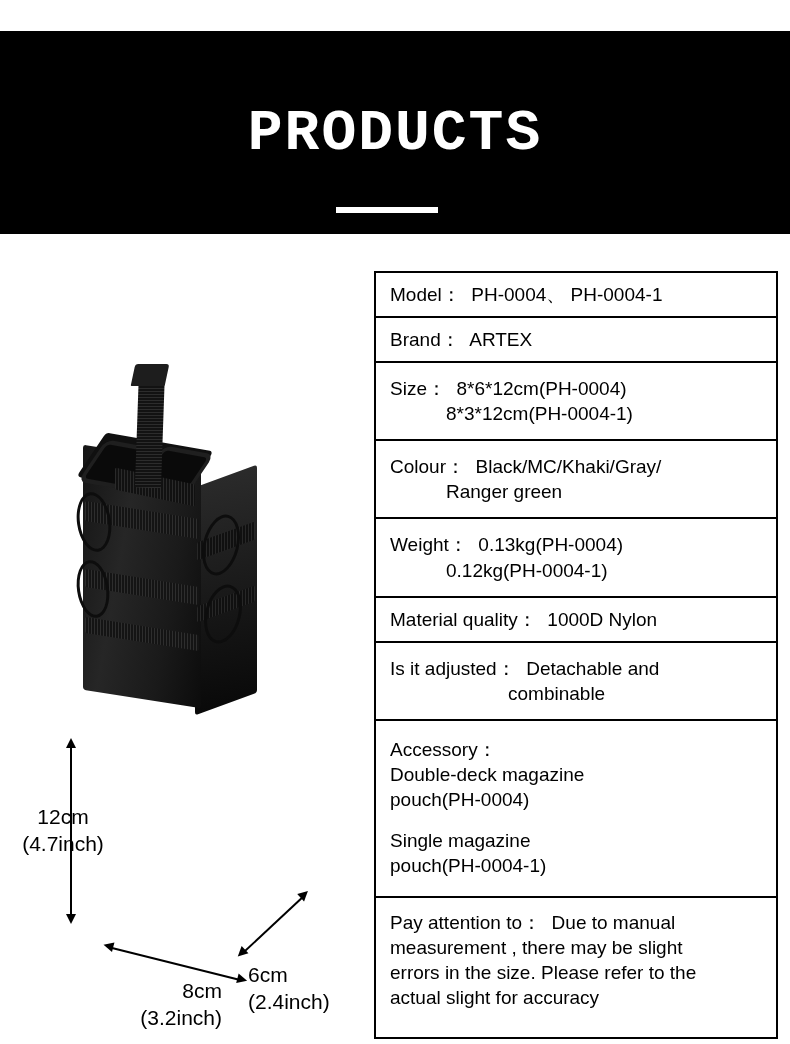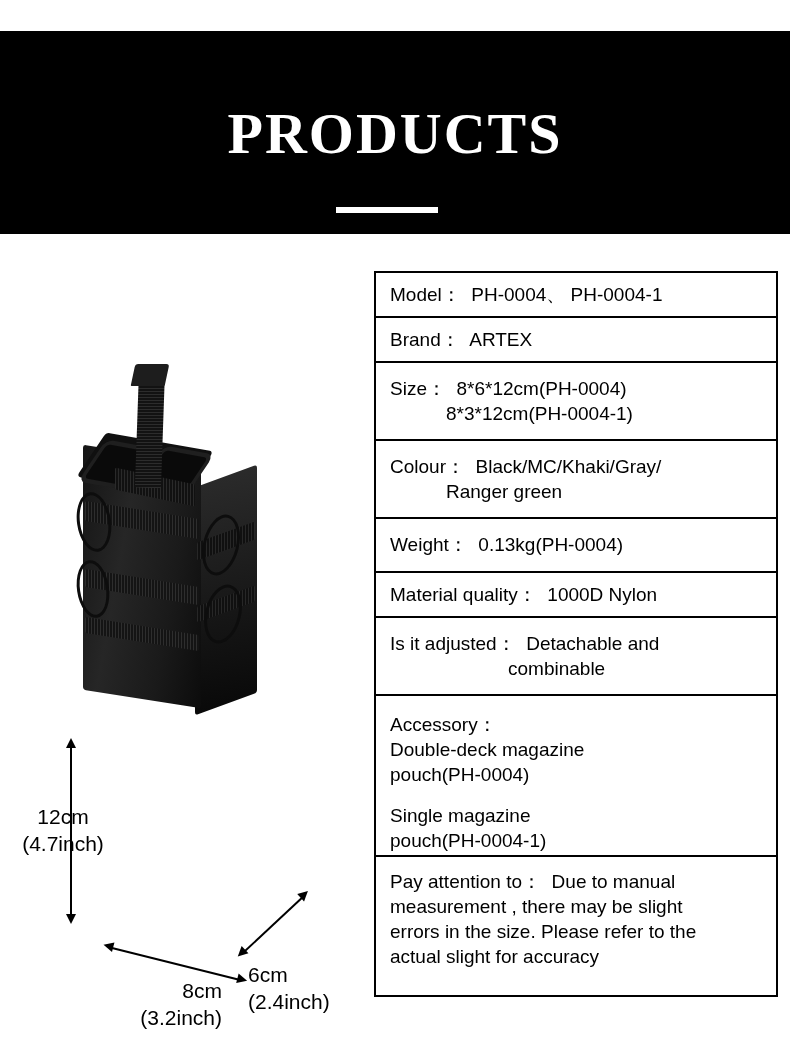--- a/index.html
+++ b/index.html
@@ -30,21 +30,21 @@
     height: 203px;
     background: #000000;
   }
   .banner-title {
     position: absolute;
     left: 0;
     top: 74px;
     width: 790px;
     text-align: center;
     color: #ffffff;
-    font-family: Liberation Serif, serif;
+    font-family: Liberation Mono, monospace;
     font-weight: 700;
     font-size: 58px;
     letter-spacing: 2px;
     line-height: 1;
   }
   .banner-rule {
     position: absolute;
     left: 336px;
     top: 176px;
     width: 102px;
@@ -289,21 +289,21 @@
   .spec-line {
     color: #000000;
     font-size: 19px;
     line-height: 1.32;
     white-space: pre;
   }
   .spec-line.indent { padding-left: 56px; }
   .spec-line.indent-wide { padding-left: 118px; }
   .spec-row.tall { padding-top: 13px; padding-bottom: 13px; }
   .spec-row.note { padding-top: 12px; padding-bottom: 26px; }
-  .spec-row.accessory { padding-top: 16px; padding-bottom: 2px; }
+  .spec-row.accessory { padding-top: 16px; padding-bottom: 18px; }
   .acc-gap { height: 16px; }
 </style>
 </head>
 <body>
 
 <div id="page">
 
   <div class="banner">
     <div class="banner-title">PRODUCTS</div>
     <div class="banner-rule"></div>
@@ -363,20 +363,21 @@
       <div class="spec-line indent">8*3*12cm(PH-0004-1)</div>
     </div>
 
     <div class="spec-row tall">
       <div class="spec-line">Colour：  Black/MC/Khaki/Gray/</div>
       <div class="spec-line indent">Ranger green</div>
     </div>
 
     <div class="spec-row tall">
       <div class="spec-line">Weight：  0.13kg(PH-0004)</div>
+      <div class="spec-line indent">0.12kg(PH-0004-1)</div>
     </div>
 
     <div class="spec-row">
       <div class="spec-line">Material quality：  1000D Nylon</div>
     </div>
 
     <div class="spec-row tall">
       <div class="spec-line">Is it adjusted：  Detachable and</div>
       <div class="spec-line indent-wide">combinable</div>
     </div>

